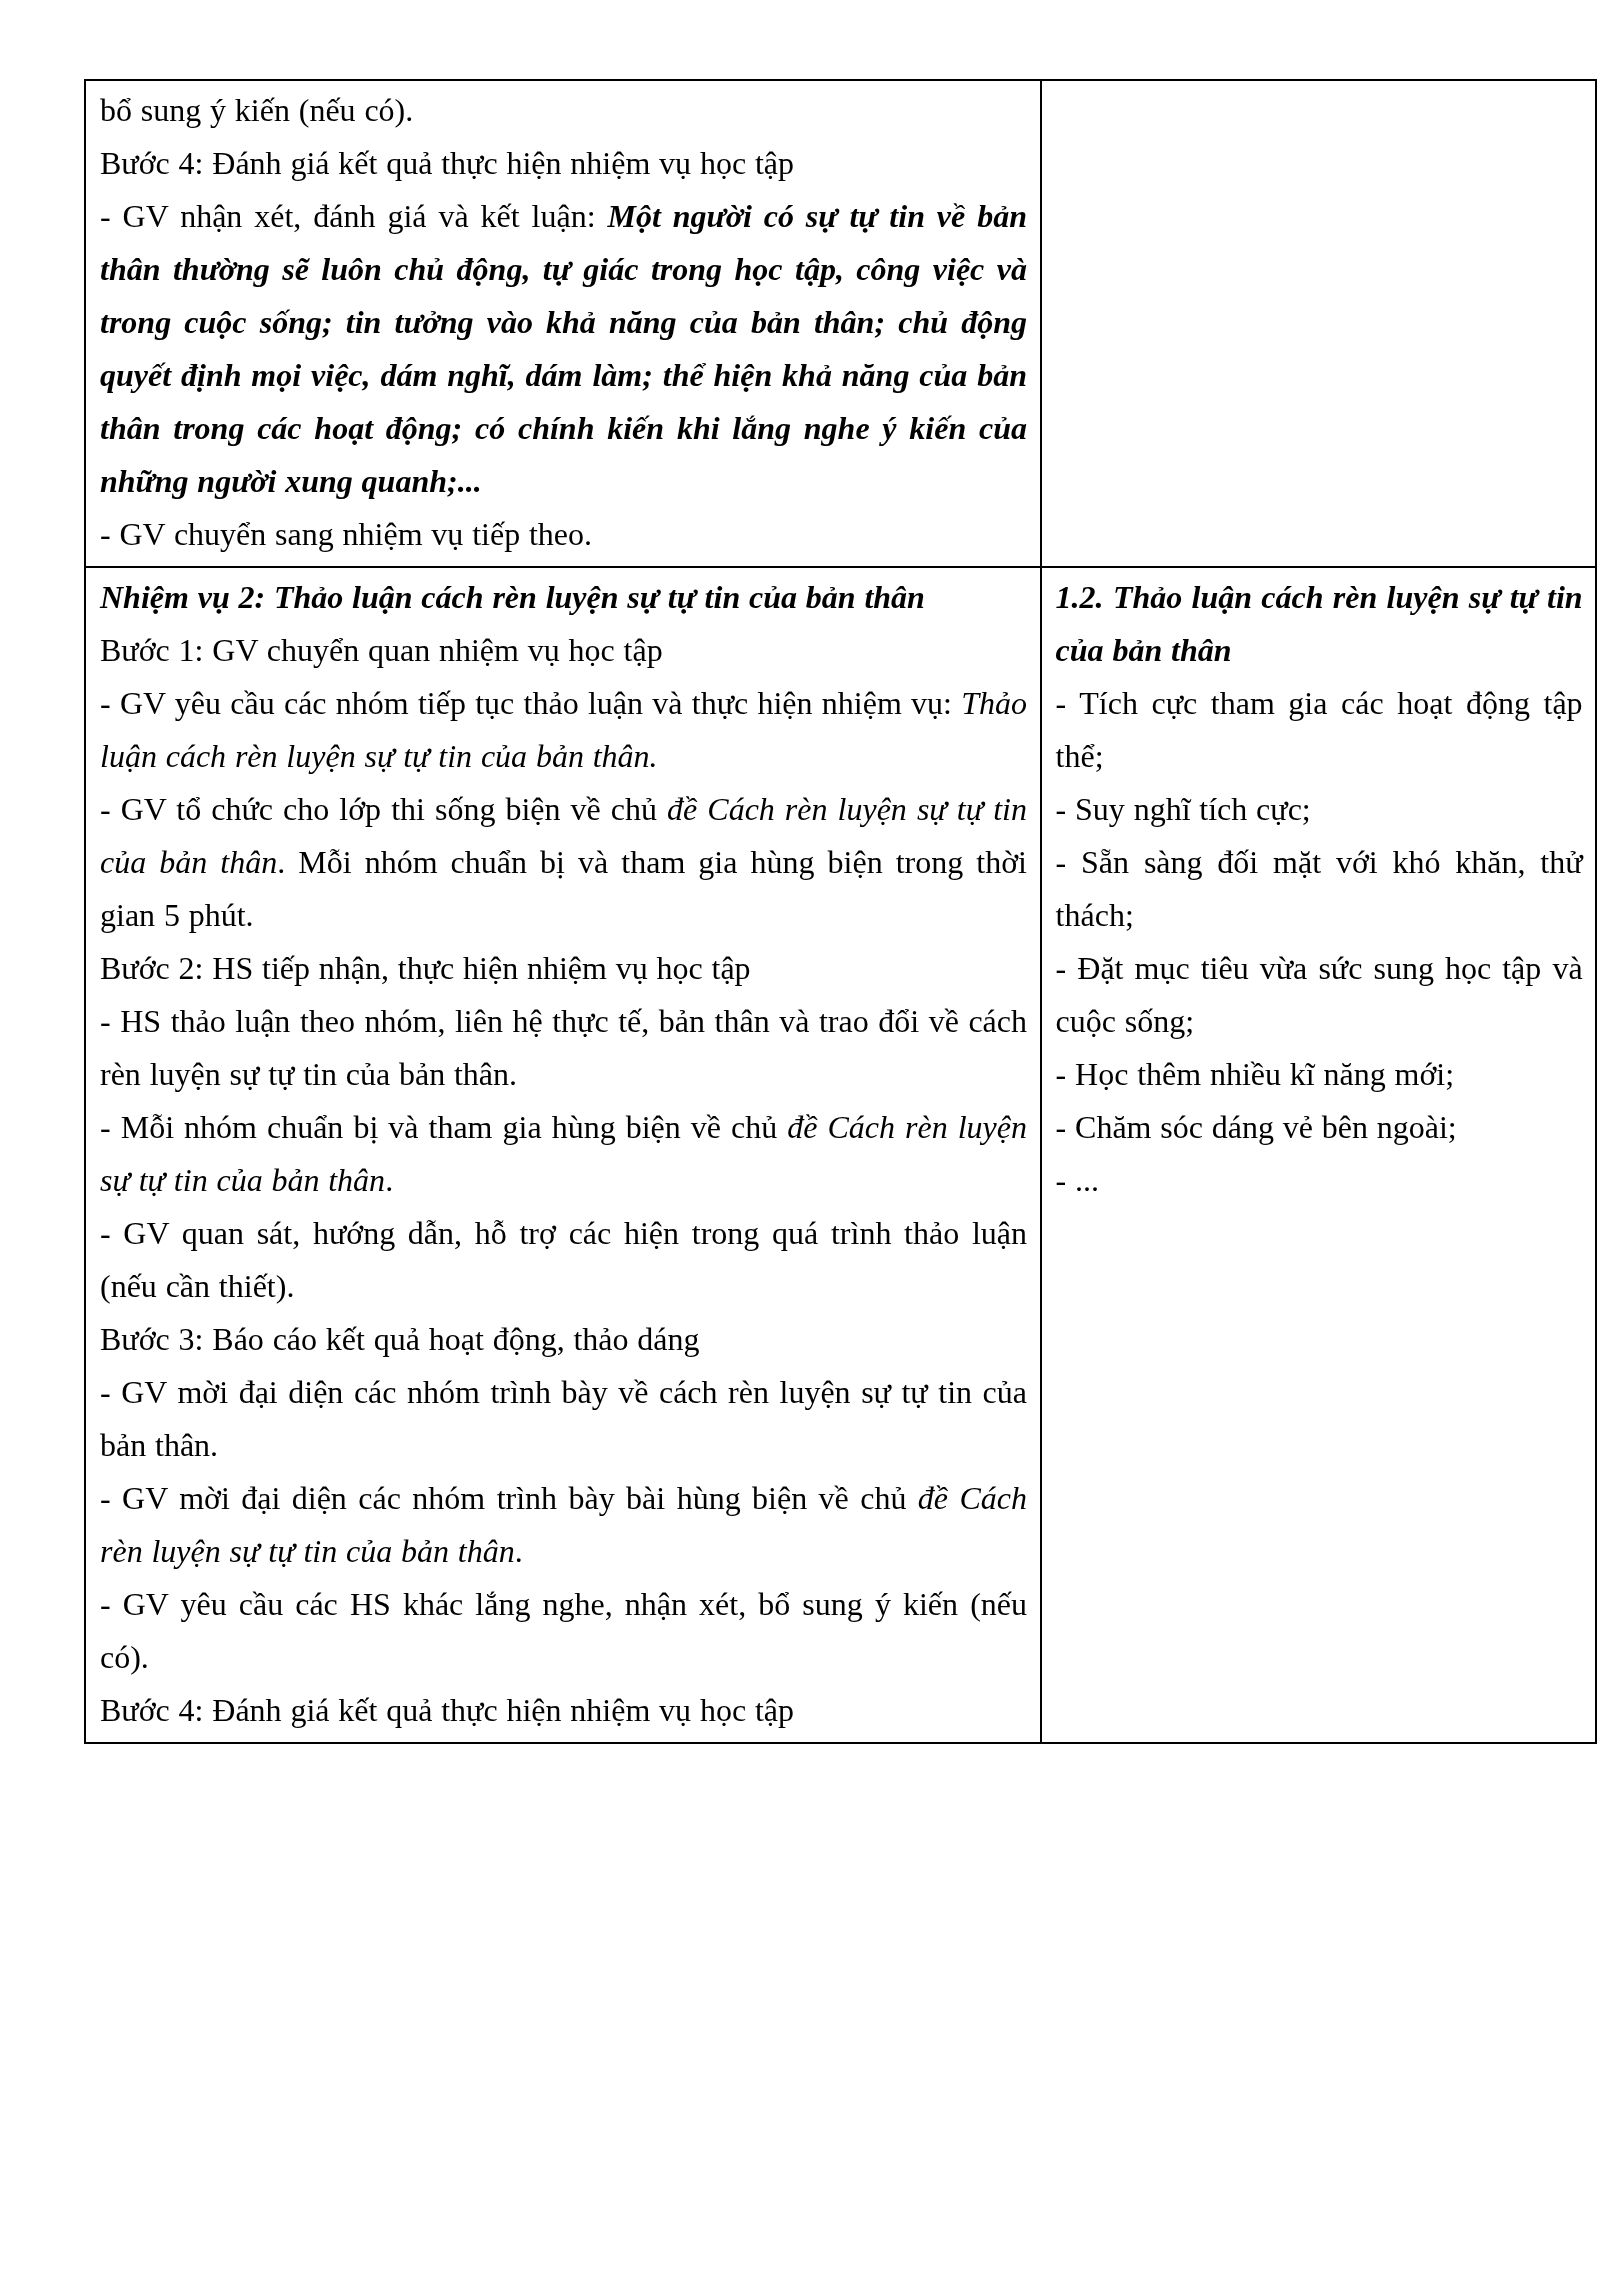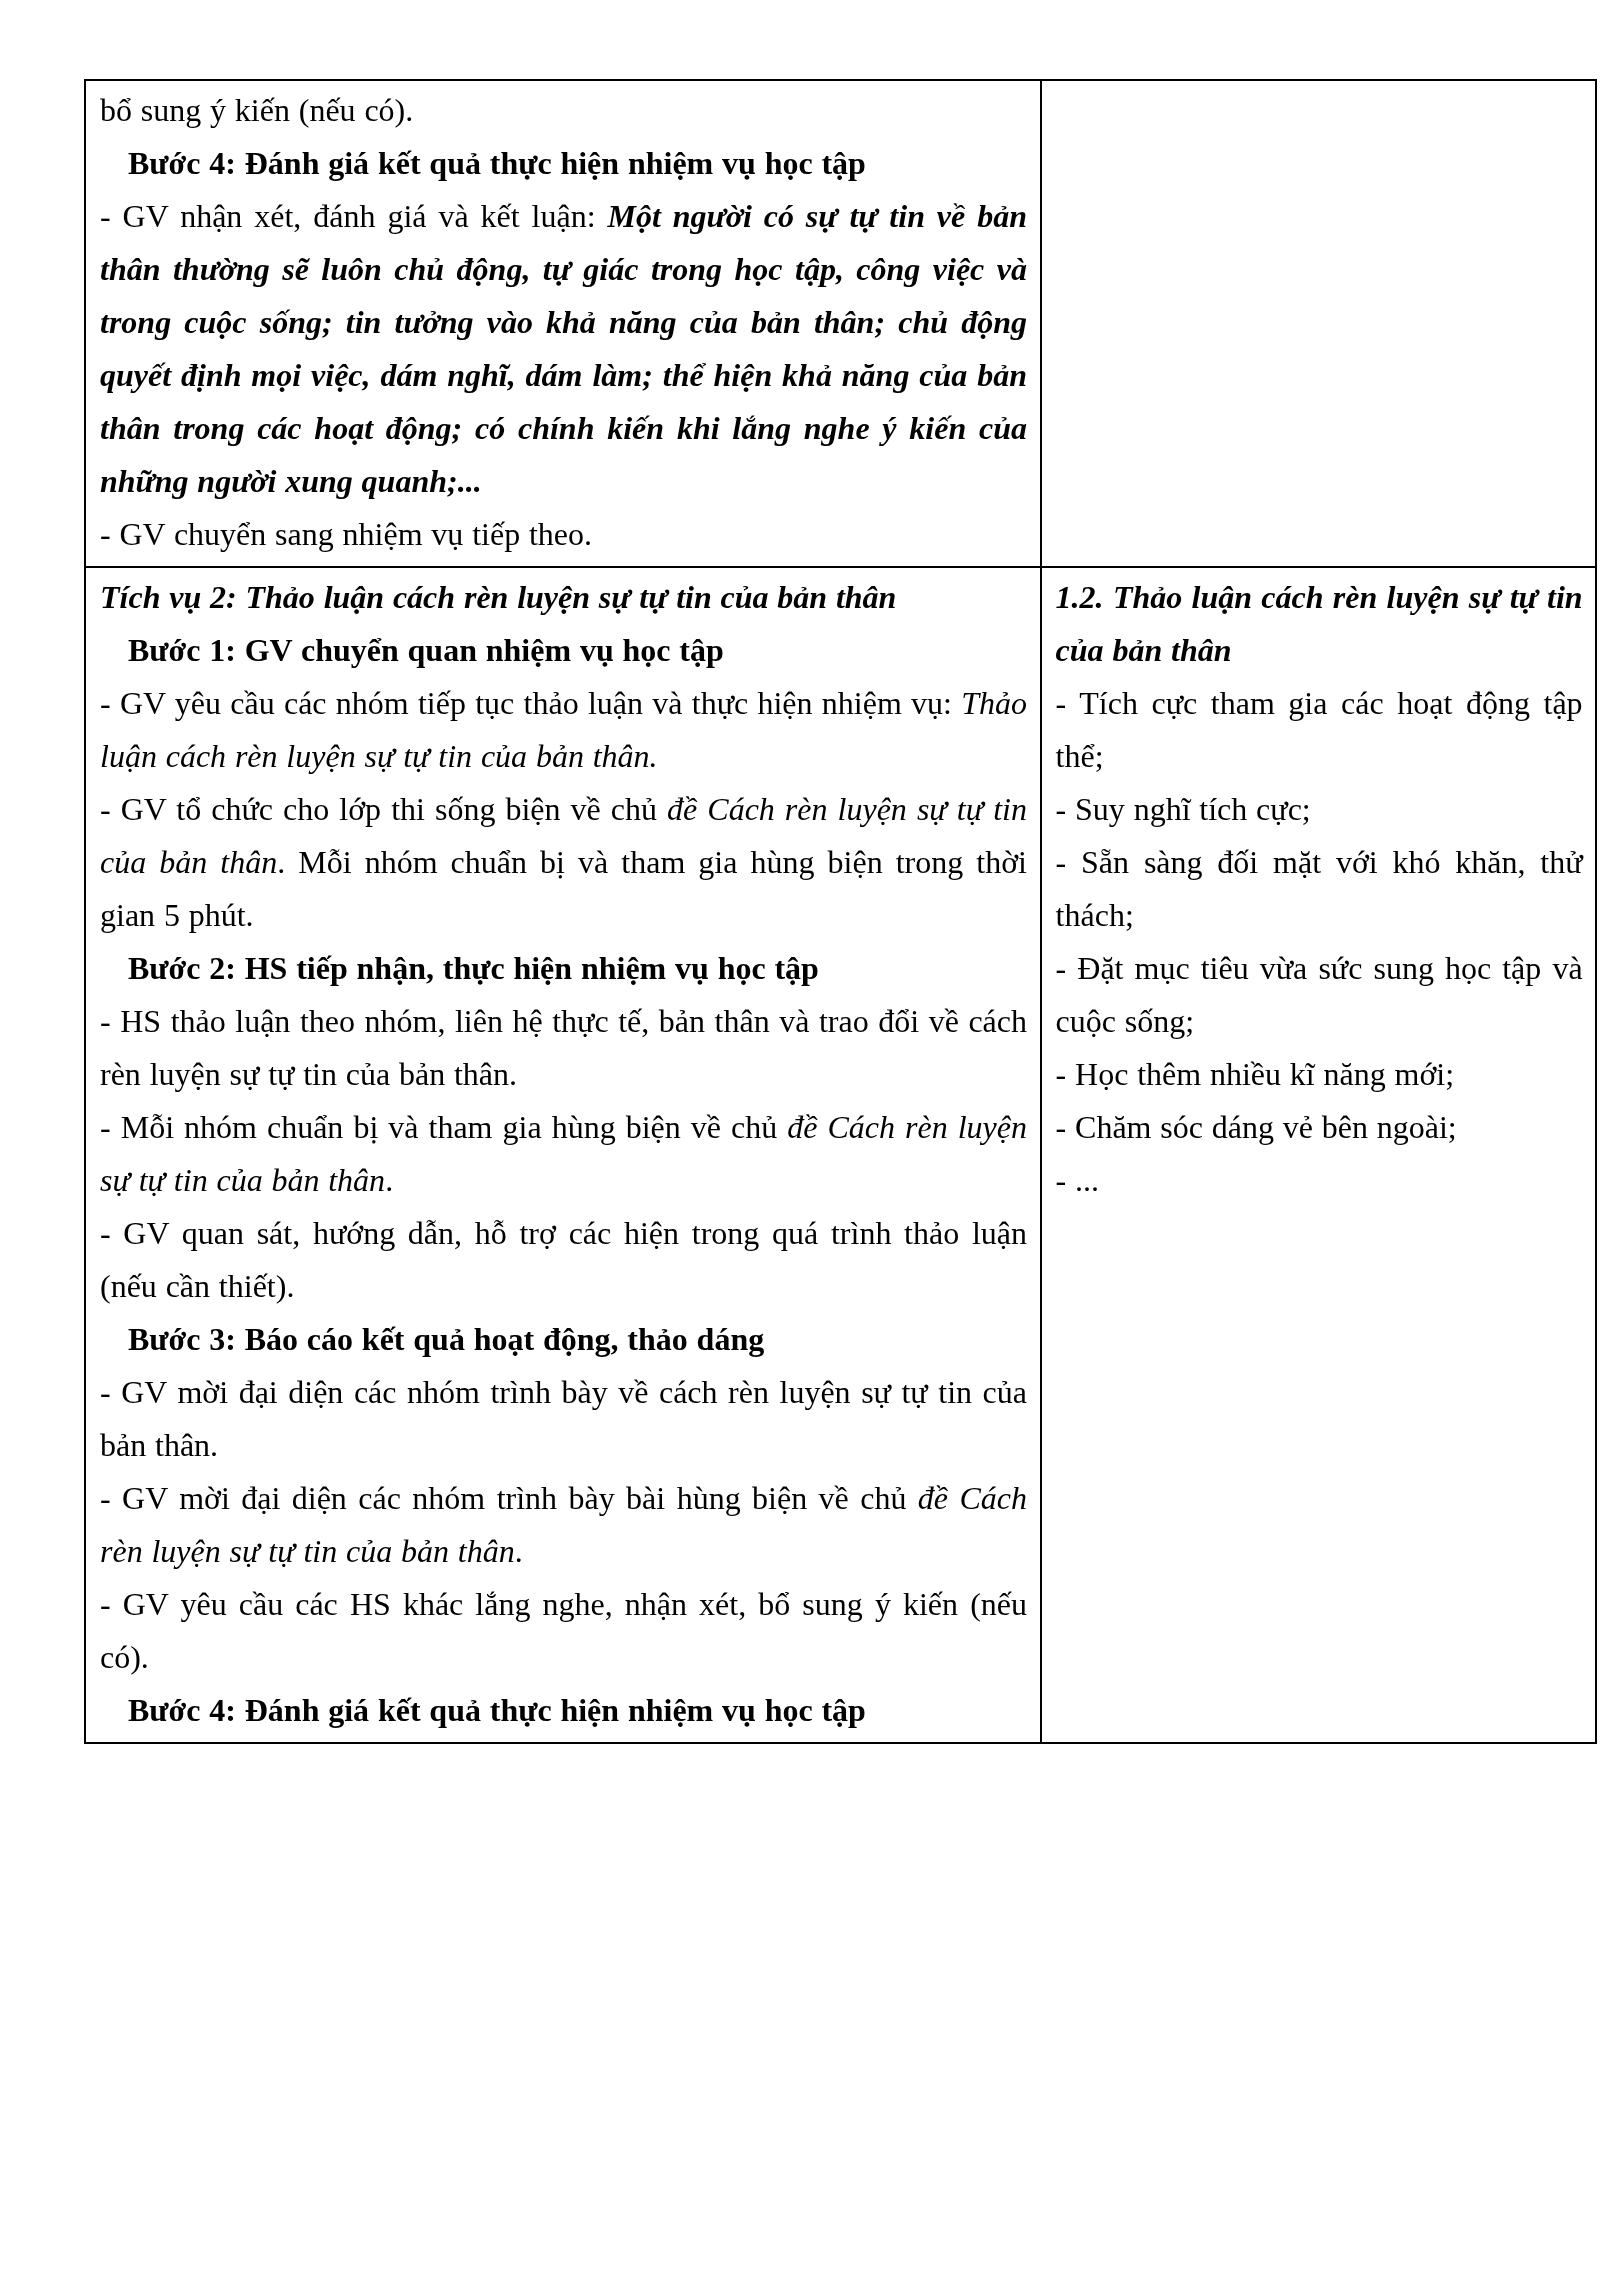--- a/index.html
+++ b/index.html
@@ -37,42 +37,42 @@
   td.col-left  { width: 927px; }
   td.col-right { width: 527px; }
   .para {
     margin: 0;
     font-size: 32px;
     line-height: 53px;
     text-align: justify;
     word-spacing: 0.8px;
   }
   .run.normal      { font-weight: normal; font-style: normal; }
-  .run.bold        { font-weight: bold;   font-style: normal; margin-left: 28px; }
+  .run.bold        { font-weight: normal;   font-style: normal; }
   .run.italic      { font-weight: normal; font-style: italic; }
   .run.bold-italic { font-weight: bold;   font-style: italic; }
 </style>
 </head>
 <body>
 
 <div class="page">
   <table class="doc-table">
     <tbody>
       <tr>
         <td class="col-left">
             <p class="para"><span class="run normal">bổ sung ý kiến (nếu có).</span></p>
             <p class="para"><span class="run bold">Bước 4: Đánh giá kết quả thực hiện nhiệm vụ học tập</span></p>
             <p class="para"><span class="run normal">- GV nhận xét, đánh giá và kết luận: </span><span class="run bold-italic">Một người có sự tự tin về bản thân thường sẽ luôn chủ động, tự giác trong học tập, công việc và trong cuộc sống; tin tưởng vào khả năng của bản thân; chủ động quyết định mọi việc, dám nghĩ, dám làm; thể hiện khả năng của bản thân trong các hoạt động; có chính kiến khi lắng nghe ý kiến của những người xung quanh;...</span></p>
             <p class="para"><span class="run normal">- GV chuyển sang nhiệm vụ tiếp theo.</span></p>
           </td>
         <td class="col-right"></td>
       </tr>
       <tr>
         <td class="col-left">
-            <p class="para"><span class="run bold-italic">Tích vụ 2: Thảo luận cách rèn luyện sự tự tin của bản thân</span></p>
+            <p class="para"><span class="run bold-italic">Nhiệm vụ 2: Thảo luận cách rèn luyện sự tự tin của bản thân</span></p>
             <p class="para"><span class="run bold">Bước 1: GV chuyển quan nhiệm vụ học tập</span></p>
             <p class="para"><span class="run normal">- GV yêu cầu các nhóm tiếp tục thảo luận và thực hiện nhiệm vụ: </span><span class="run italic">Thảo luận cách rèn luyện sự tự tin của bản thân.</span></p>
             <p class="para"><span class="run normal">- GV tổ chức cho lớp thi sống biện về chủ </span><span class="run italic">đề Cách rèn luyện sự tự tin của bản thân</span><span class="run normal">. Mỗi nhóm chuẩn bị và tham gia hùng biện trong thời gian 5 phút.</span></p>
             <p class="para"><span class="run bold">Bước 2: HS tiếp nhận, thực hiện nhiệm vụ học tập</span></p>
             <p class="para"><span class="run normal">- HS thảo luận theo nhóm, liên hệ thực tế, bản thân và trao đổi về cách rèn luyện sự tự tin của bản thân.</span></p>
             <p class="para"><span class="run normal">- Mỗi nhóm chuẩn bị và tham gia hùng biện về chủ </span><span class="run italic">đề Cách rèn luyện sự tự tin của bản thân</span><span class="run normal">.</span></p>
             <p class="para"><span class="run normal">- GV quan sát, hướng dẫn, hỗ trợ các hiện trong quá trình thảo luận (nếu cần thiết).</span></p>
             <p class="para"><span class="run bold">Bước 3: Báo cáo kết quả hoạt động, thảo dáng</span></p>
             <p class="para"><span class="run normal">- GV mời đại diện các nhóm trình bày về cách rèn luyện sự tự tin của bản thân.</span></p>
             <p class="para"><span class="run normal">- GV mời đại diện các nhóm trình bày bài hùng biện về chủ </span><span class="run italic">đề Cách rèn luyện sự tự tin của bản thân</span><span class="run normal">.</span></p>

